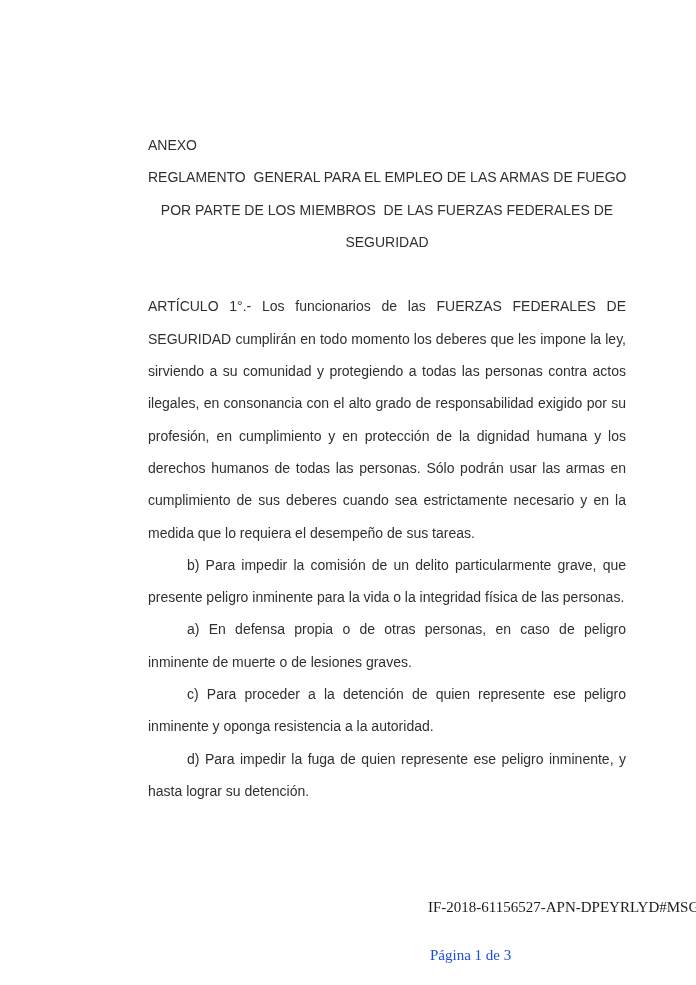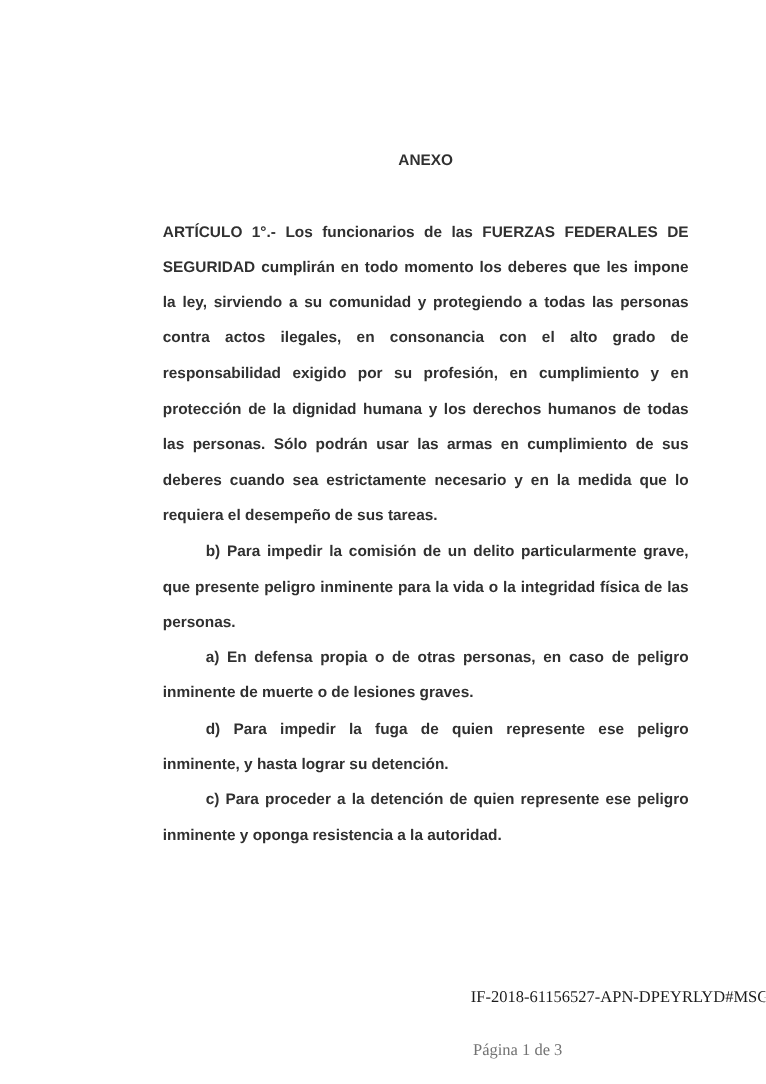--- a/index.html
+++ b/index.html
@@ -17,69 +17,75 @@
   }
 
   .content {
     position: absolute;
     left: 148px;
     top: 129px;
     width: 478px;
     line-height: 32.3px;
   }
 
-  .annex-line { text-align: center; font-weight: bold; }
+  .annex-line { text-align: left; }
 
   .title-line { text-align: center; white-space: pre; }
 
   .spacer-line { height: 32.3px; }
 
-  .para { text-align: justify; font-weight: bold; }
+  .para { text-align: justify; }
   .para.list-item { text-indent: 39px; }
 
   .ref-stamp {
     position: absolute;
     top: 898px;
     left: 428px;
     font-family: "Liberation Serif", "DejaVu Serif", serif;
     font-size: 15px;
     line-height: 18px;
     color: #1c1c1c;
     white-space: nowrap;
   }
 
   .page-indicator {
     position: absolute;
     top: 946px;
     left: 430px;
     font-family: "Liberation Serif", "DejaVu Serif", serif;
     font-size: 15px;
     line-height: 18px;
-    color: #737373;
+    color: #1d4ed8;
     white-space: nowrap;
   }
 </style>
 </head>
 <body>
 
 <div class="page">
 
   <div class="content">
     <div class="annex-line">ANEXO</div>
 
+    <div>
+
+    <div class="title-line">REGLAMENTO  GENERAL PARA EL EMPLEO DE LAS ARMAS DE FUEGO</div>
+        <div class="title-line">POR PARTE DE LOS MIEMBROS  DE LAS FUERZAS FEDERALES DE</div>
+        <div class="title-line">SEGURIDAD</div>
+      </div>
 
     <div class="spacer-line"></div>
 
     <div>
 
     <div class="para article">ARTÍCULO 1°.- Los funcionarios de las FUERZAS FEDERALES DE SEGURIDAD cumplirán en todo momento los deberes que les impone la ley, sirviendo a su comunidad y protegiendo a todas las personas contra actos ilegales, en consonancia con el alto grado de responsabilidad exigido por su profesión, en cumplimiento y en protección de la dignidad humana y los derechos humanos de todas las personas. Sólo podrán usar las armas en cumplimiento de sus deberes cuando sea estrictamente necesario y en la medida que lo requiera el desempeño de sus tareas.</div>
         <div class="para list-item">b) Para impedir la comisión de un delito particularmente grave, que presente peligro inminente para la vida o la integridad física de las personas.</div>
         <div class="para list-item">a) En defensa propia o de otras personas, en caso de peligro inminente de muerte o de lesiones graves.</div>
+        <div class="para list-item">c) Para proceder a la detención de quien represente ese peligro inminente y oponga resistencia a la autoridad.</div>
         <div class="para list-item">d) Para impedir la fuga de quien represente ese peligro inminente, y hasta lograr su detención.</div>
-        <div class="para list-item">c) Para proceder a la detención de quien represente ese peligro inminente y oponga resistencia a la autoridad.</div>
       </div>
   </div>
 
   <div class="ref-stamp">IF-2018-61156527-APN-DPEYRLYD#MSG</div>
 
   <div class="page-indicator">Página 1 de 3</div>
 
 </div>
 
 </body></html>

